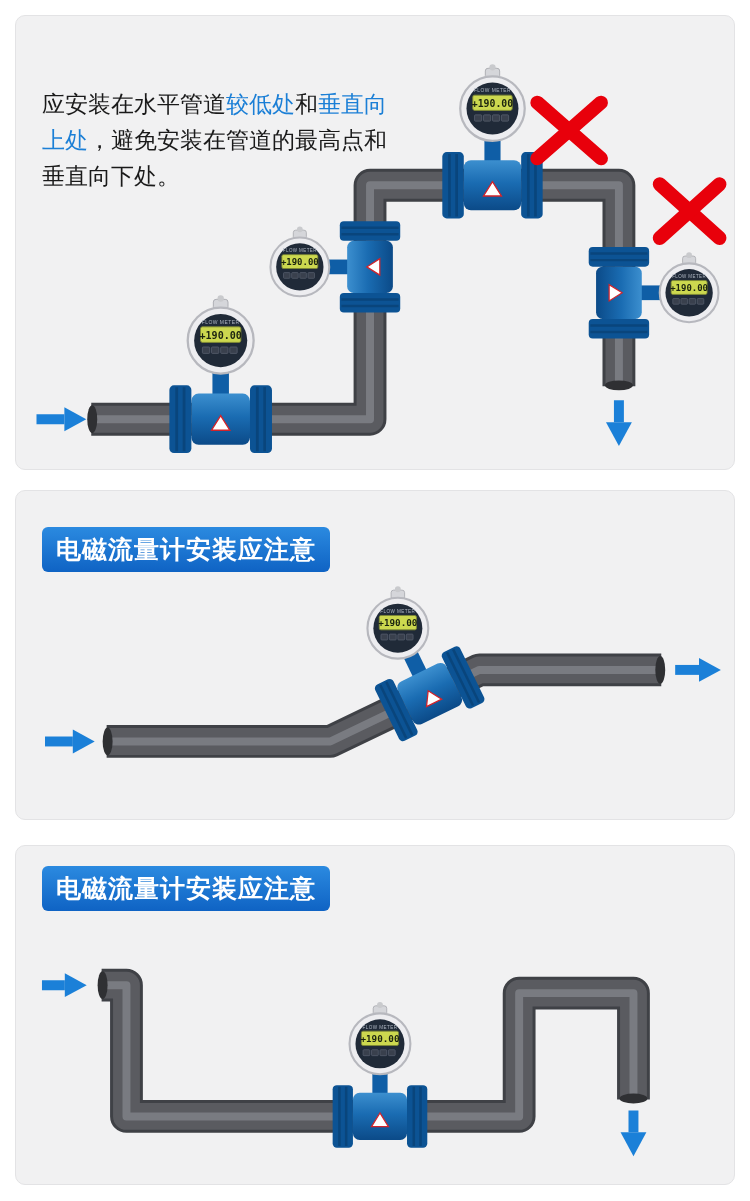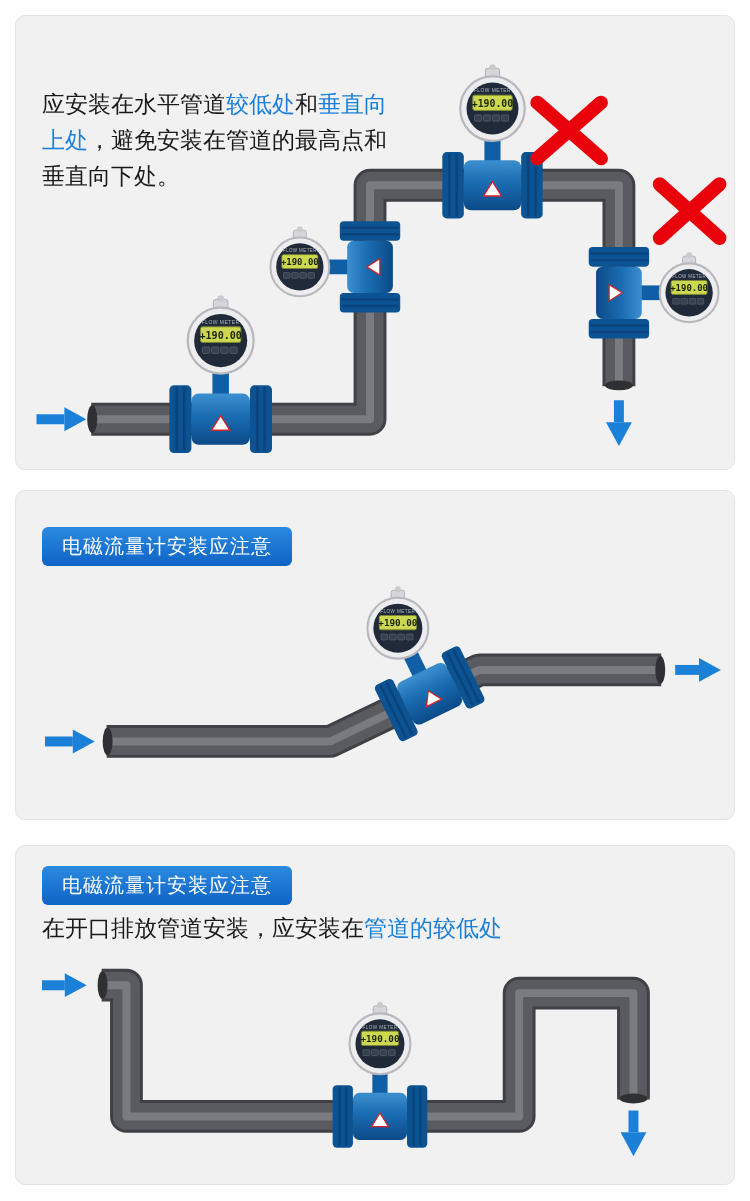--- a/index.html
+++ b/index.html
@@ -11,22 +11,22 @@
   .panel-2{top:490px;height:330px;}
   .panel-3{top:845px;height:340px;}
   .diagram{position:absolute;left:0;top:0;width:100%;height:100%;display:block;}
   .caption{position:absolute;z-index:3;color:#1a1a1a;font-size:23px;line-height:36px;}
   .cap1{left:26px;top:70px;width:352px;}
   .cap2{left:26px;top:80px;width:600px;}
   .cap3{left:26px;top:64px;width:640px;}
   .hl{color:#1b7fd6;}
   .badge{position:absolute;z-index:3;display:inline-block;
          background:linear-gradient(180deg,#2b8ae0,#0f63c4);
-         color:#ffffff;font-size:20px;font-weight:normal;letter-spacing:1px;
-         padding:6px 20px;border-radius:6px;}
+         color:#ffffff;font-size:25px;font-weight:bold;letter-spacing:1px;
+         padding:6px 14px;border-radius:6px;}
   .badge-2{left:26px;top:36px;}
   .badge-3{left:26px;top:20px;}
   
   .pipe-base{fill:none;stroke:#3f4146;stroke-width:33;stroke-linejoin:round;stroke-linecap:butt;}
   .pipe-main{fill:none;stroke:#5a5b60;stroke-width:27;stroke-linejoin:round;stroke-linecap:butt;}
   .pipe-shine{fill:none;stroke:#81838a;stroke-width:8;stroke-linejoin:round;stroke-linecap:butt;opacity:.8;}
   .pipe-open{fill:#2f3033;}
   
   .arrow-shaft{stroke:#1b80d8;stroke-width:10;fill:none;}
   .arrow-head{fill:#1b80d8;stroke:none;}
@@ -178,18 +178,15 @@
       <g>
         <path class="arrow-shaft" d="M 620 266 V 288"></path>
         <polygon class="arrow-head" points="607,288 633,288 620,312"></polygon>
       </g>
       <g>
         <use href="#fm-body" transform="translate(365,272) scale(0.85)"></use>
         <use href="#fm-head" transform="translate(365,199) scale(0.85)"></use>
       </g>
     </svg>
     <div class="badge badge-3">电磁流量计安装应注意</div>
-    <div class="caption cap3">
-      <span>在开口排放管道安装，应安装在</span><span class="hl">管道的较低处</span>
-    </div>
   </section>
 
 </div>
 
 </body></html>

